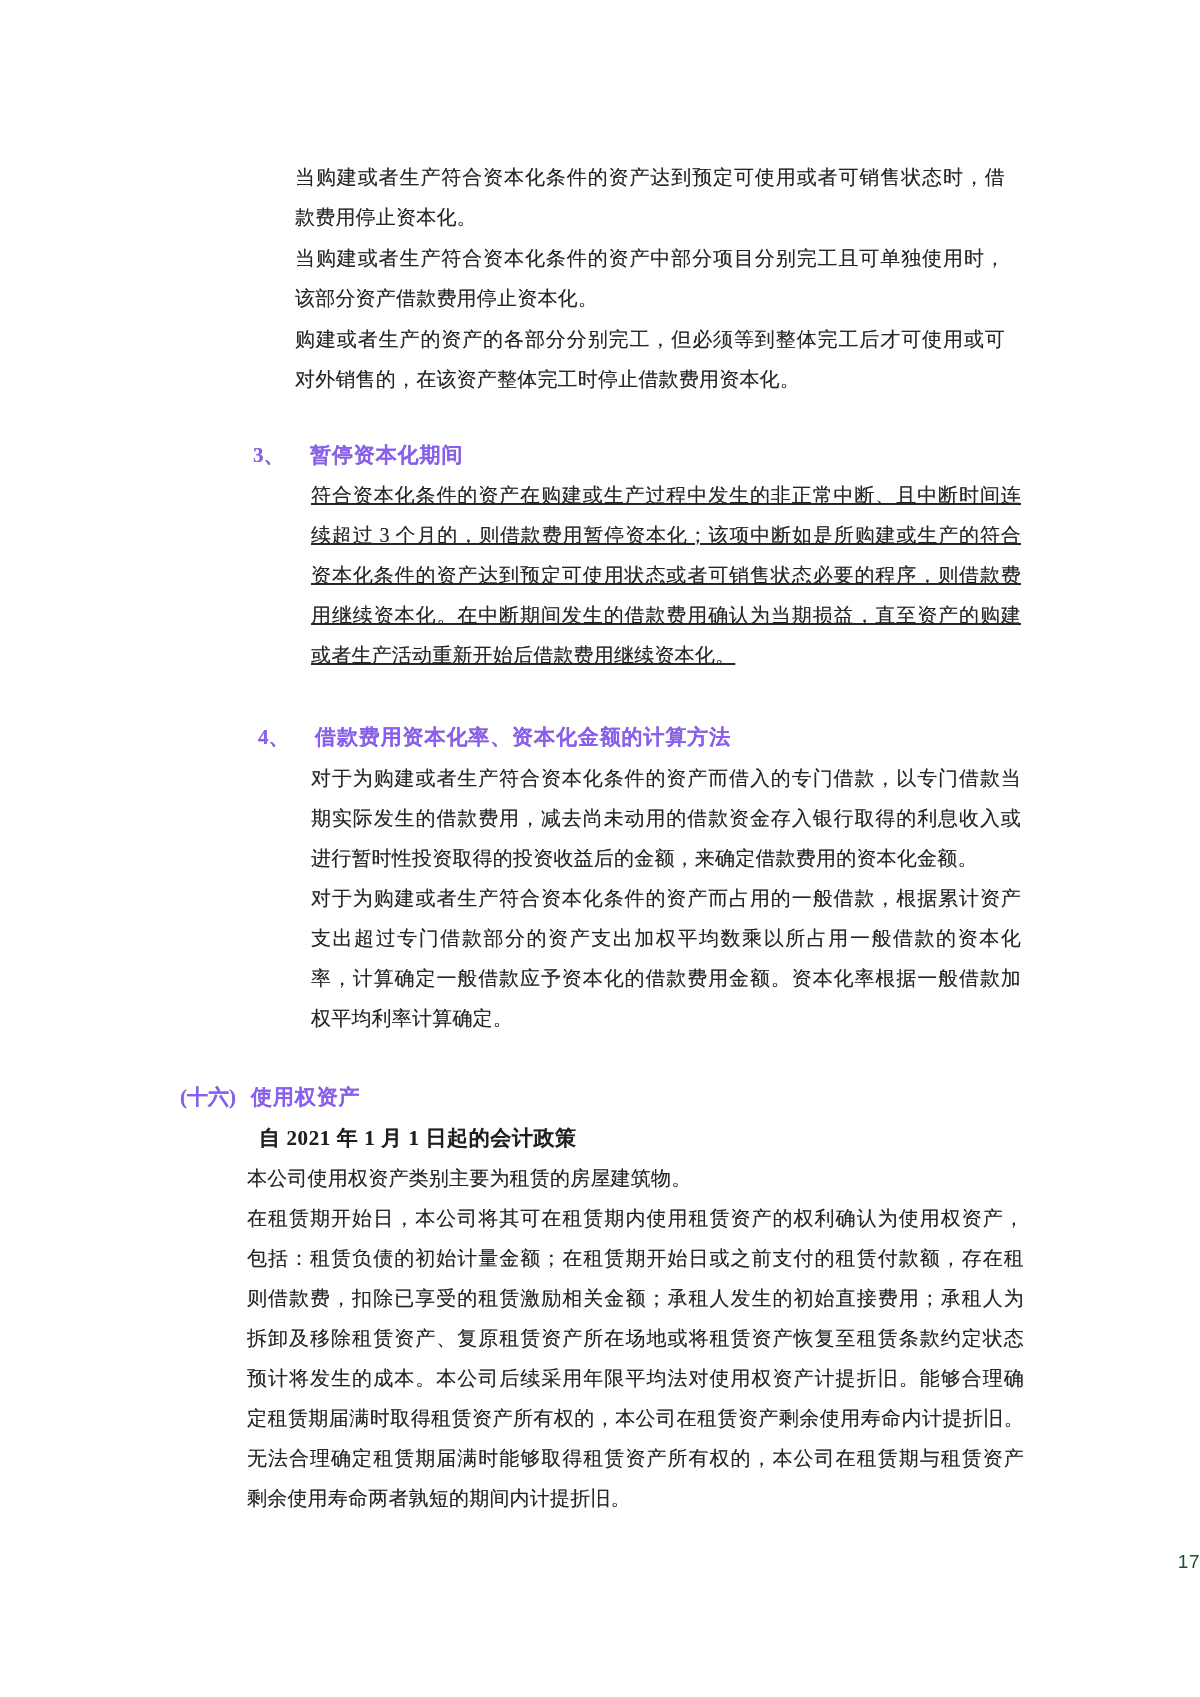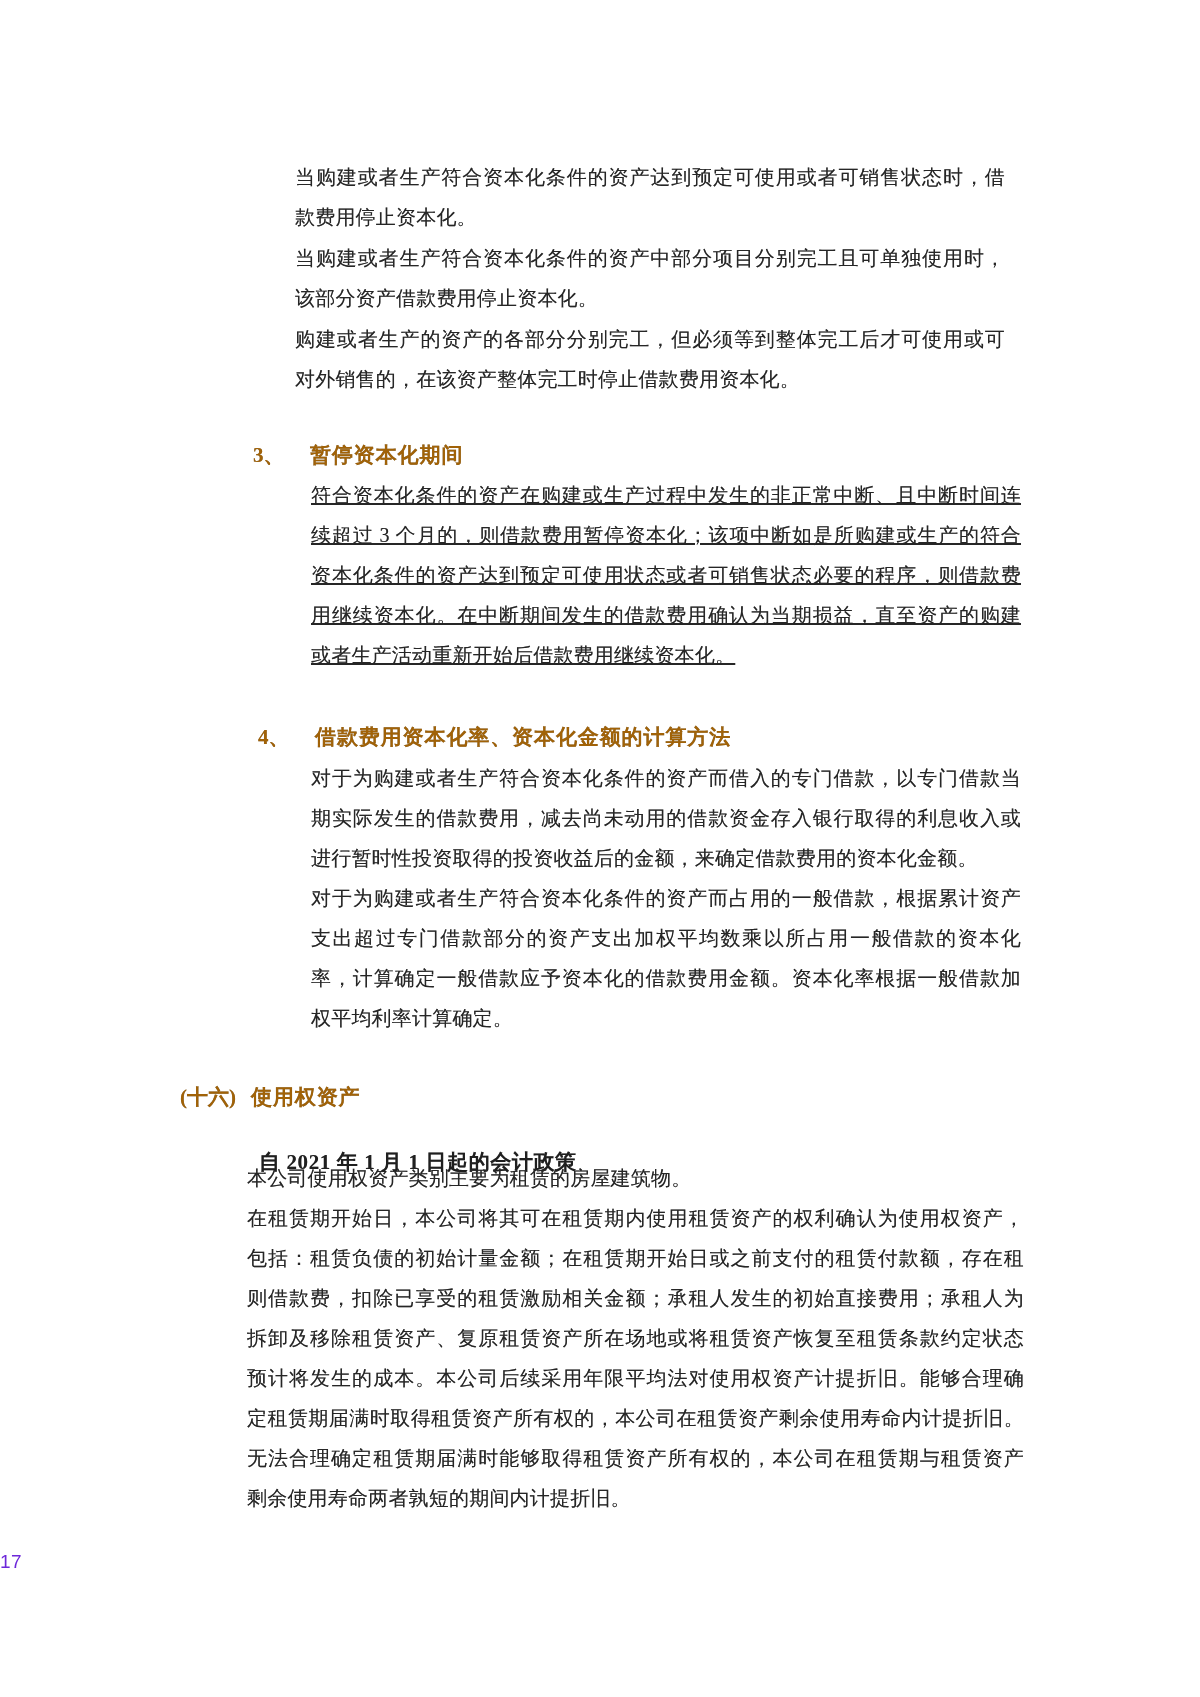--- a/index.html
+++ b/index.html
@@ -31,46 +31,45 @@
   }
   .line.last {
     text-align-last: left;
   }
   .heading {
     position: absolute;
     font-size: 21px;
     font-weight: bold;
     letter-spacing: 0.9px;
     line-height: 40px;
-    color: #a16207;
+    color: #8b5cf6;
     white-space: nowrap;
   }
   .heading .hnum {
     display: inline-block;
     letter-spacing: 0;
   }
   .heading-3 .hnum, .heading-4 .hnum { width: 57px; }
   .heading-16 .hnum { width: 71px; }
   .subheading {
     position: absolute;
     font-size: 21px;
     font-weight: bold;
     letter-spacing: 0.6px;
     line-height: 40px;
     color: #1f1f1f;
     white-space: nowrap;
-    margin-top: 24px;
   }
   .pagenum {
     position: absolute;
     left: 0;
     width: 1200px;
-    text-align: left;
+    text-align: right;
     font-size: 19px;
-    color: #6d28d9;
+    color: #14532d;
     font-family: "Liberation Sans", "DejaVu Sans", sans-serif;
     letter-spacing: 0.5px;
   }
   
   .bodyblock, .heading, .subheading {
     text-shadow: 0 0 0.5px rgba(60,60,60,0.55);
   }
 </style>
 </head>
 <body>

